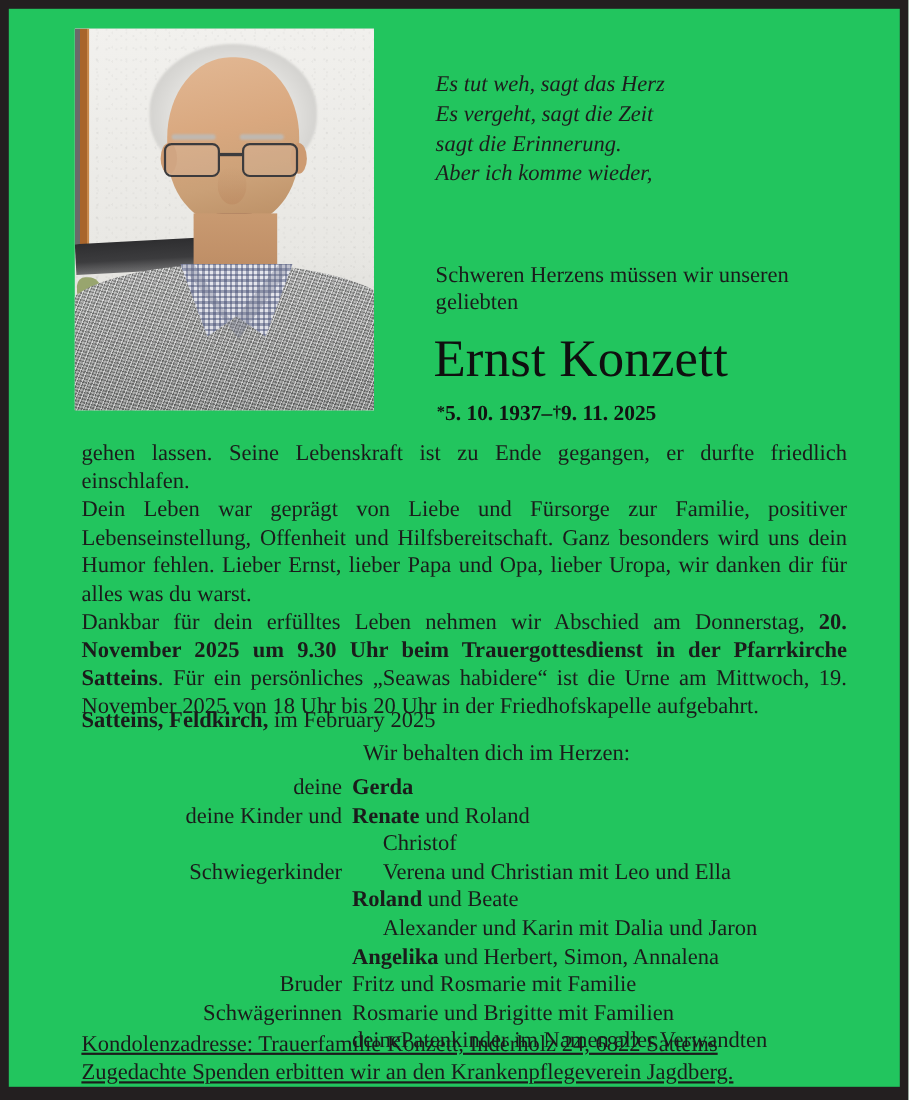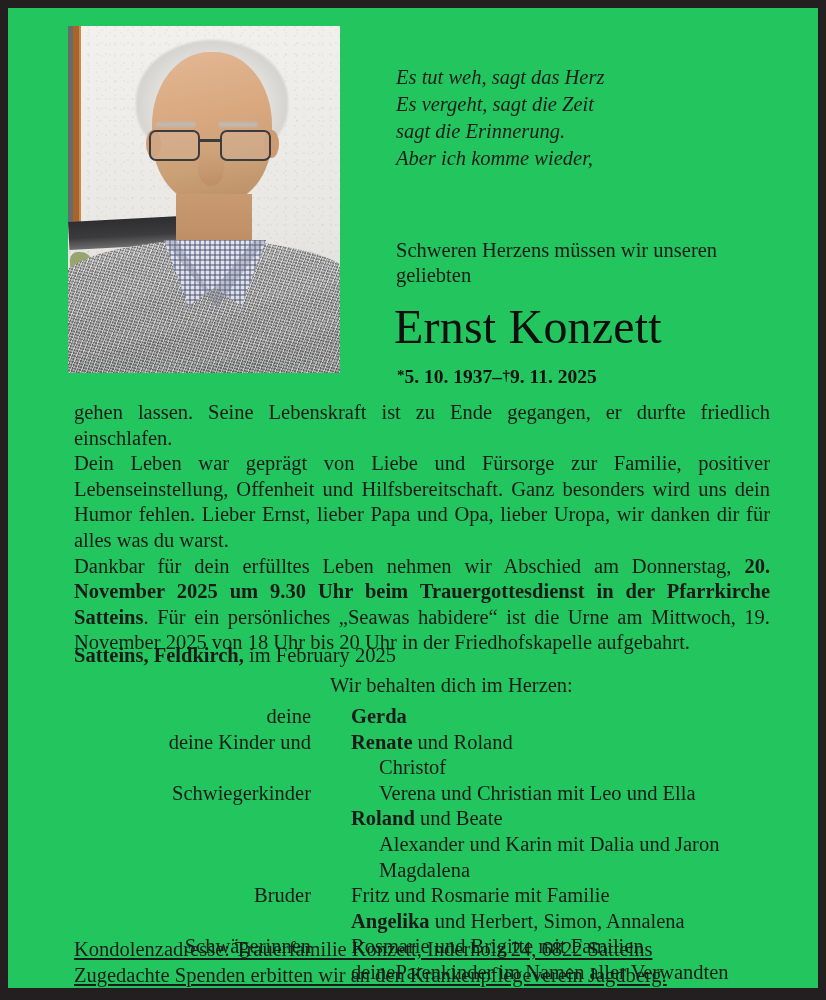--- a/index.html
+++ b/index.html
@@ -280,21 +280,20 @@
     left: 66px;
     top: 696px;
     width: 700px;
     font-size: 20.5px;
     line-height: 25.6px;
     color: #1b1b1b;
   }
   .family .row {
     display: flex;
     align-items: baseline;
-    gap: 31px;
   }
   .family .rel {
     width: 246px;
     flex: 0 0 246px;
     text-align: right;
     padding-right: 9px;
     box-sizing: border-box;
     white-space: nowrap;
   }
   .family .nm {
@@ -393,29 +392,25 @@
         <div class="row">
           <div class="rel">&nbsp;</div>
           <div class="nm"><b>Roland</b><span> und Beate</span></div>
         </div>
         <div class="row">
           <div class="rel">&nbsp;</div>
           <div class="nm indent"><span>Alexander und Karin mit Dalia und Jaron</span></div>
         </div>
         <div class="row">
           <div class="rel">&nbsp;</div>
-          <div class="nm indent"><span>Magdalena</span></div>
+          <div class="nm"><b>Angelika</b><span> und Herbert, Simon, Annalena</span></div>
         </div>
         <div class="row">
           <div class="rel">Bruder</div>
           <div class="nm"><span>Fritz und Rosmarie mit Familie</span></div>
-        </div>
-        <div class="row">
-          <div class="rel">&nbsp;</div>
-          <div class="nm"><b>Angelika</b><span> und Herbert, Simon, Annalena</span></div>
         </div>
         <div class="row">
           <div class="rel">Schwägerinnen</div>
           <div class="nm"><span>Rosmarie und Brigitte mit Familien</span></div>
         </div>
         <div class="row">
           <div class="rel">&nbsp;</div>
           <div class="nm"><span>deinePatenkinder im Namen aller Verwandten</span></div>
         </div>
       </div>

